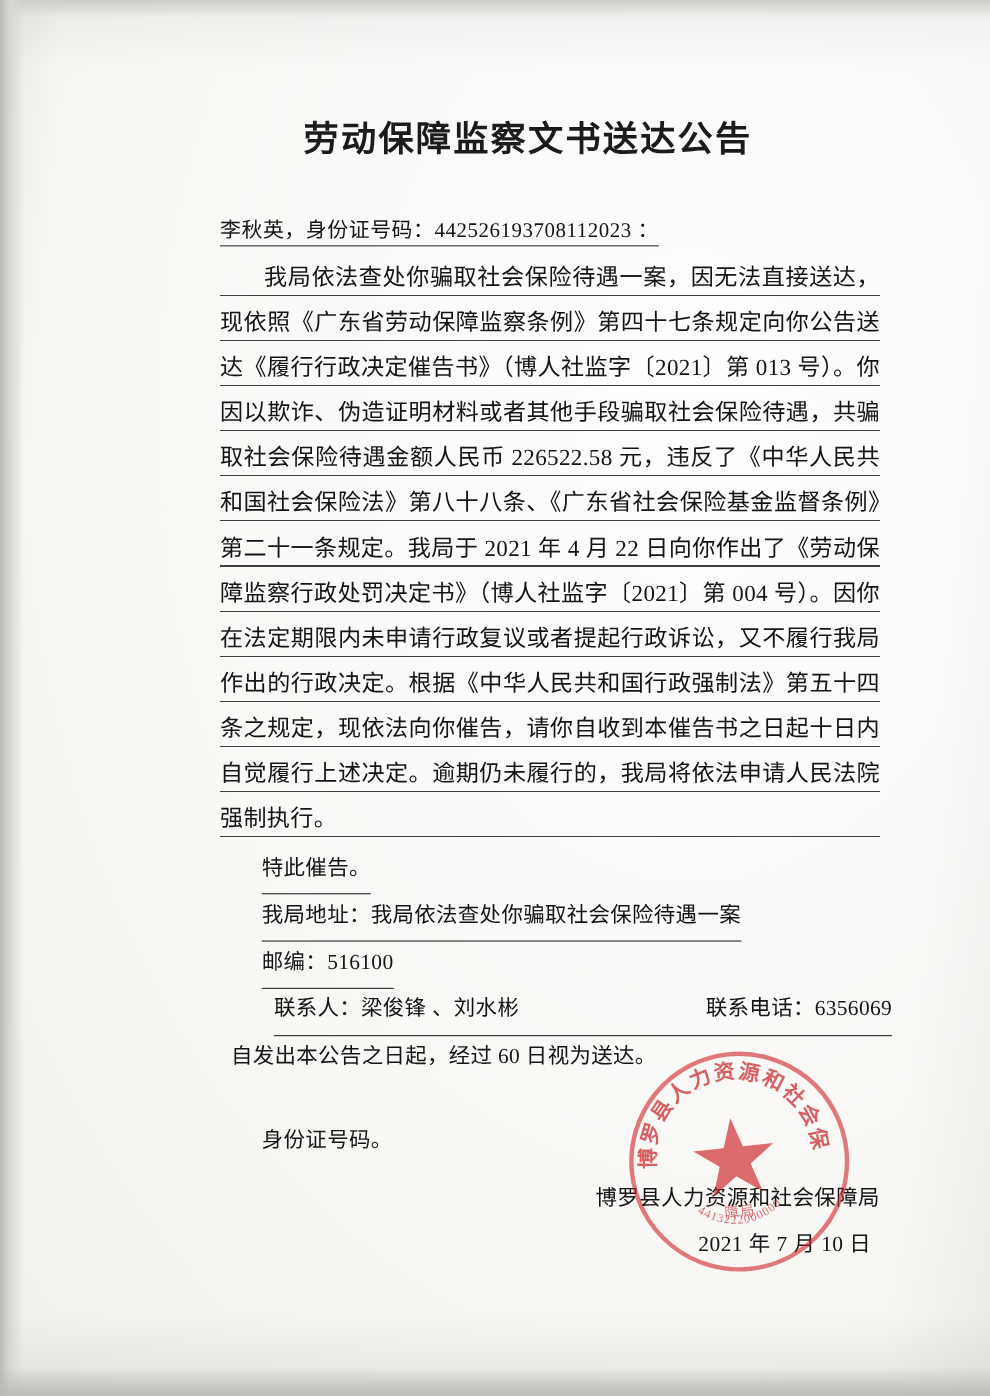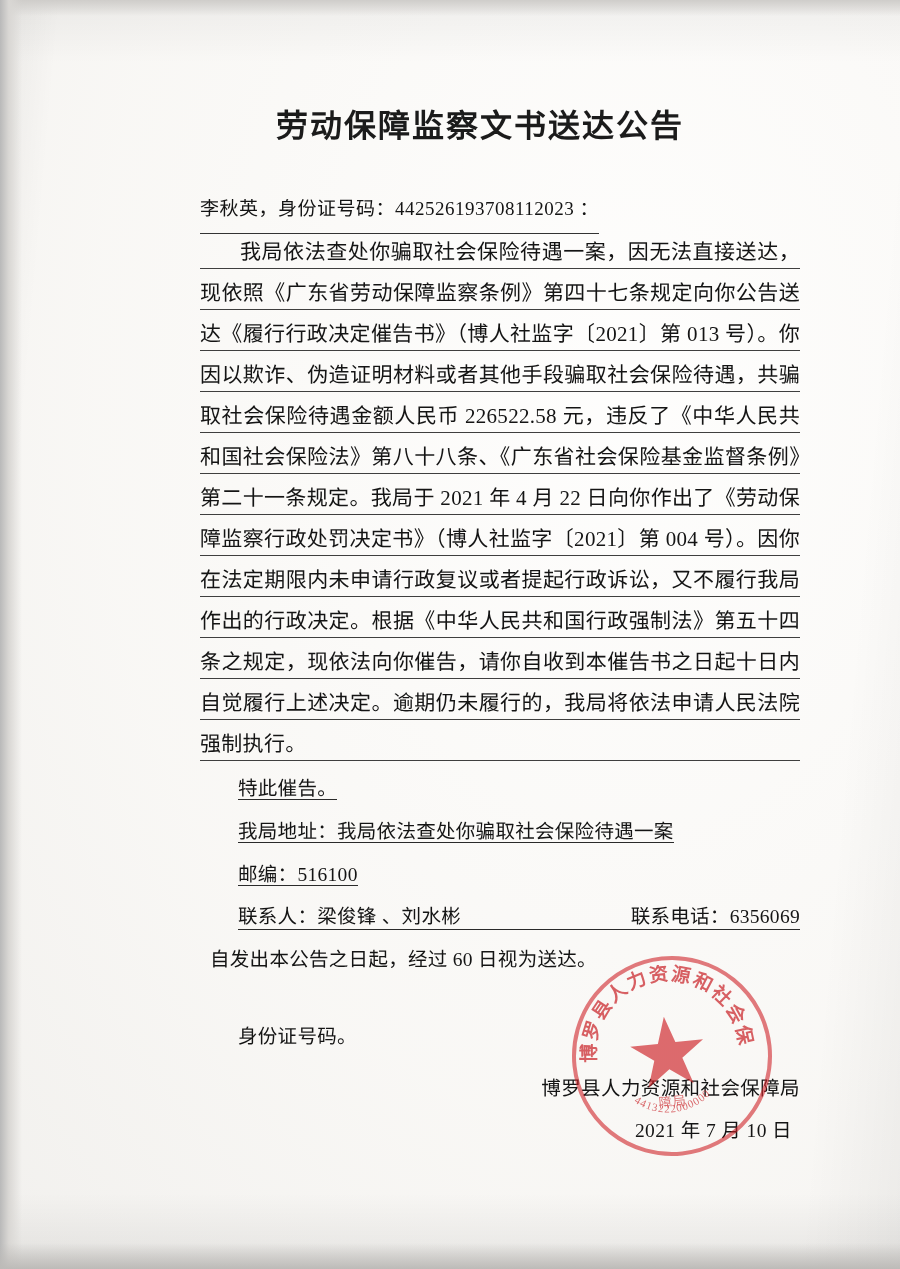--- a/index.html
+++ b/index.html
@@ -72,21 +72,21 @@
   }
 
   .addressee {
     position: absolute;
     top: 193px;
     left: 170px;
     font-size: 19px;
     color: #141414;
     letter-spacing: 0.5px;
     border-bottom: 1px solid #333;
-    padding-bottom: 13px;
+    padding-bottom: 2px;
     white-space: nowrap;
     font-family: Liberation Serif, serif;
   }
 
   .body-block {
     position: absolute;
     top: 232px;
     left: 170px;
     width: 600px;
     font-size: 21px;
@@ -113,27 +113,27 @@
   .line-item {
     position: absolute;
     left: 170px;
     font-size: 19.5px;
     color: #141414;
     letter-spacing: 0.3px;
     white-space: nowrap;
   }
   .ul-line {
     border-bottom: 1px solid #2a2a2a;
-    padding-bottom: 0;
+    padding-bottom: 12px;
   }
 
   .note-special { top: 772px; left: 208px; }
   .addr-line    { top: 815px; left: 208px; }
   .zip-line     { top: 858px; left: 208px; }
-  .contact-line { top: 900px; left: 208px; width: 562px; }
+  .contact-line { top: 900px; left: 219px; width: 562px; }
   .contact-row {
     display: flex;
     justify-content: space-between;
     width: 100%;
     white-space: nowrap;
   }
   .delivery-line { top: 943px; left: 180px; }
   .hereby-line  { top: 1020px; left: 208px; }
 
   .signature {

